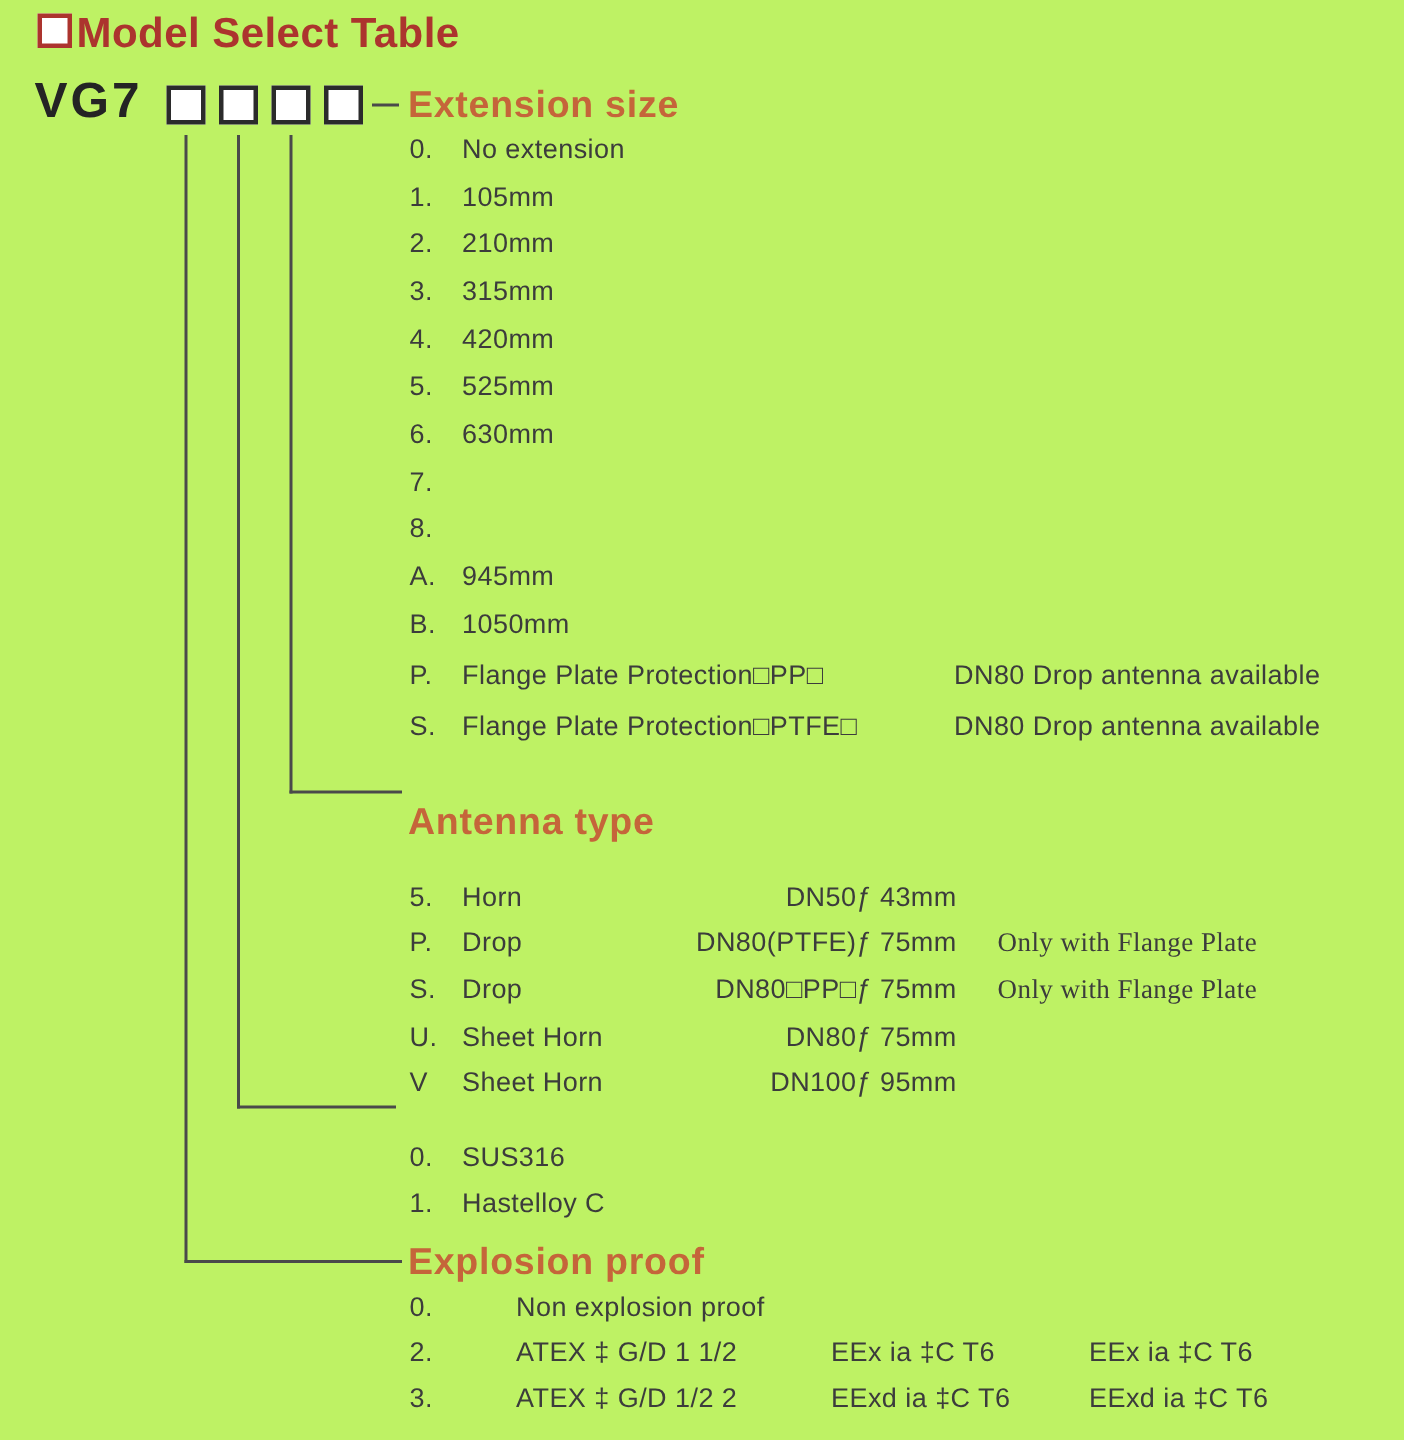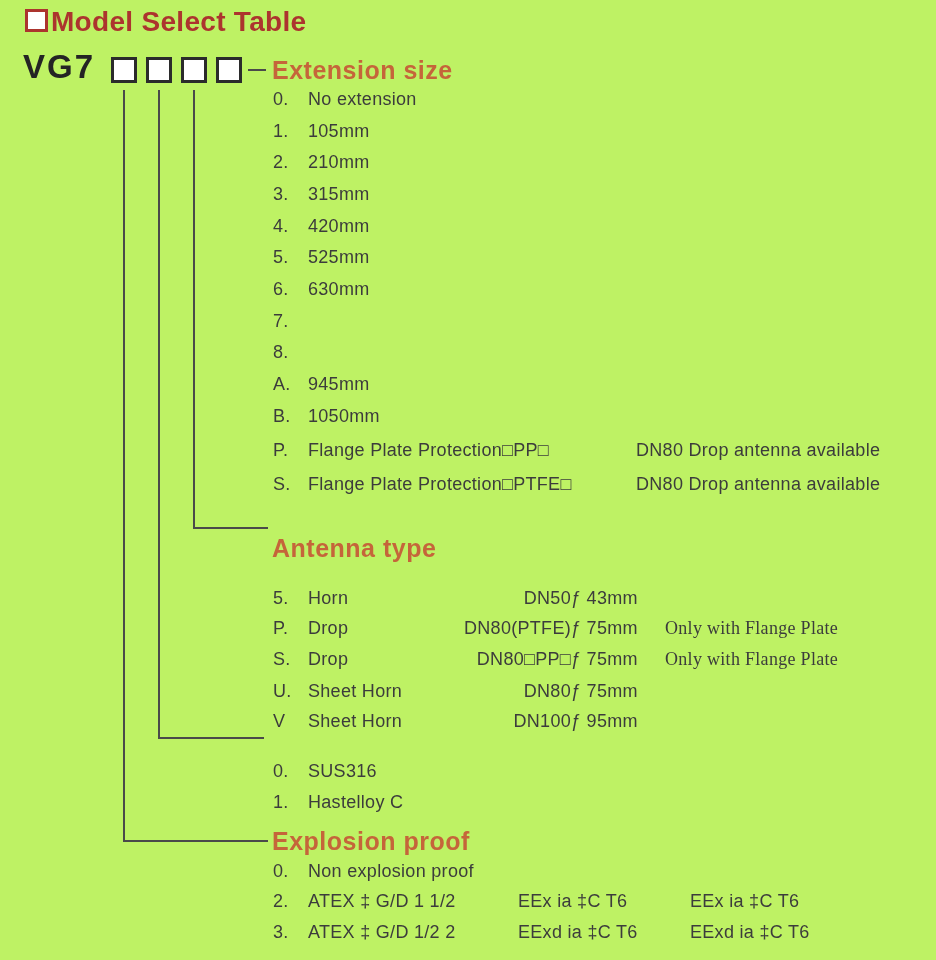--- a/index.html
+++ b/index.html
@@ -52,21 +52,21 @@
     font-size:18px;line-height:21px;letter-spacing:0.3px;
     white-space:nowrap;color:#3c3c3c;
   }
   .row .code{display:inline-block;width:35px;flex:0 0 35px;}
   .ext .label{display:inline-block;width:328px;flex:0 0 328px;}
   .ext .note{display:inline-block;}
   .ant .name{display:inline-block;width:127px;flex:0 0 127px;}
   .ant .dn{display:inline-block;width:136px;flex:0 0 136px;text-align:right;}
   .ant .size{display:inline-block;width:94px;flex:0 0 94px;margin-top:36px;}
   .ant .note{display:inline-block;font-family:Liberation Serif, serif;}
-  .exp .label{display:inline-block;width:210px;flex:0 0 210px;}
+  .exp .label{display:inline-block;width:210px;flex:0 0 210px;margin-left:36px;}
   .exp .col2{display:inline-block;width:172px;flex:0 0 172px;}
   .exp .col3{display:inline-block;}
 </style>
 </head>
 <body>
 
 <div class="page">
 
   <div class="title-marker"></div>
   <div class="page-title">Model Select Table</div>

